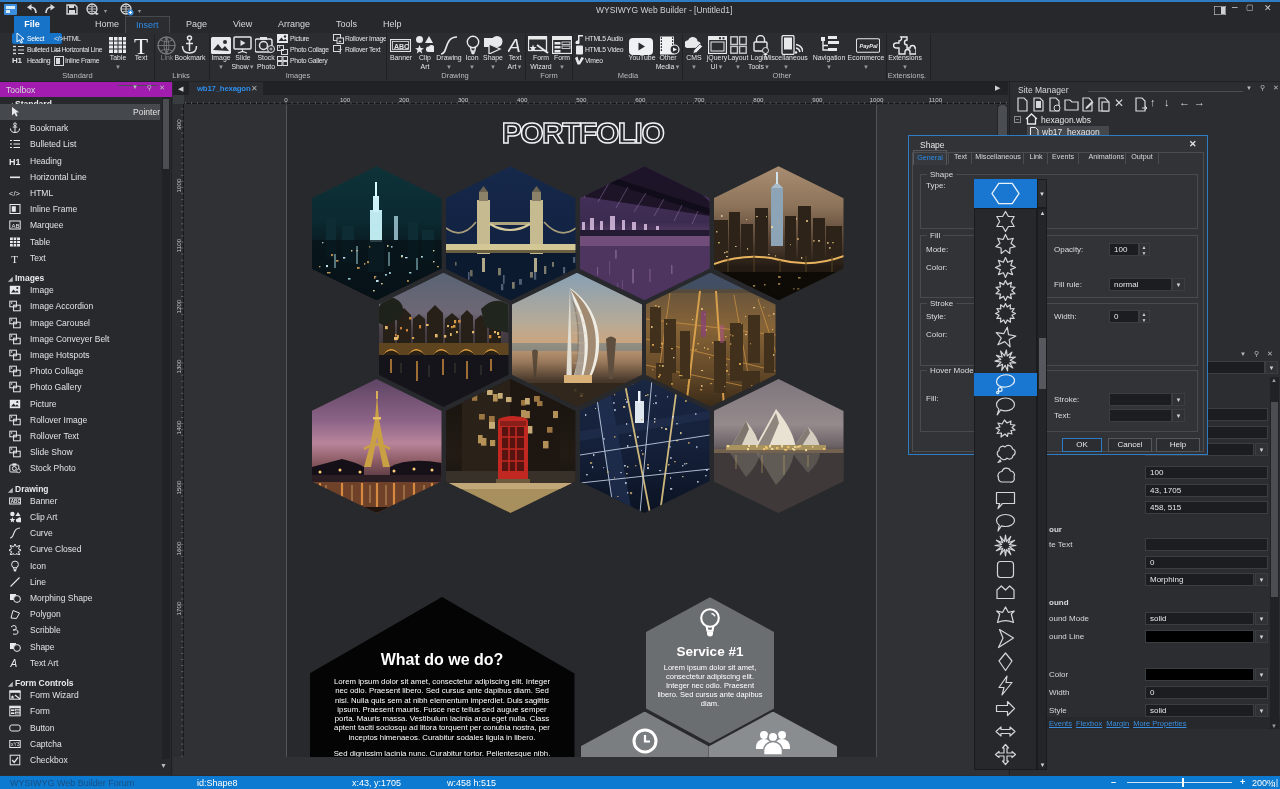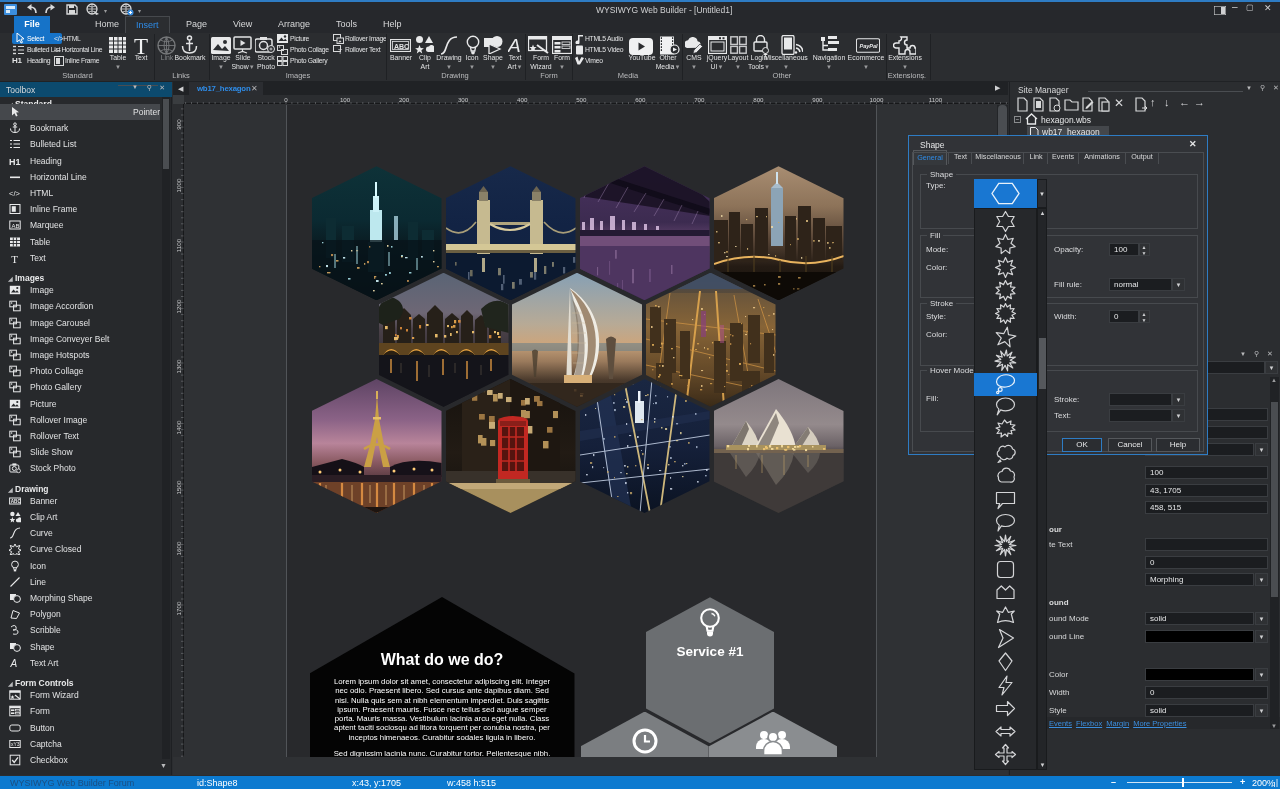--- a/index.html
+++ b/index.html
@@ -16,21 +16,21 @@
 .menu.sel{background:#2b2d30;color:#2e8ce8;border:1px solid #46494d;border-bottom:none;}
 
 #ribbon{left:0;top:33px;width:1280px;height:49px;background:#2b2d30;border-bottom:1px solid #202225;}
 .rsep{position:absolute;top:1px;width:1px;height:46px;background:#1f2124;}
 .rlab{position:absolute;top:38px;font-size:7.5px;color:#b9babc;text-align:center;}
 .rtxt{position:absolute;font-size:6.9px;color:#e2e3e4;text-align:center;line-height:8.5px;}
 .rsm{position:absolute;font-size:6.8px;letter-spacing:-0.3px;color:#e2e3e4;line-height:9px;white-space:nowrap;}
 .dn{color:#9a9b9d;font-size:6px;}
 
 #toolbox{left:0;top:82px;width:172px;height:693px;background:#27292c;border-right:1px solid #1e2023;}
-#toolbox .hdr{left:0;top:0;width:172px;height:15px;background:#0c4a6e;font-size:8.5px;color:#d8d9da;padding:3px 0 0 6px;}
+#toolbox .hdr{left:0;top:0;width:172px;height:15px;background:#a21caf;font-size:8.5px;color:#d8d9da;padding:3px 0 0 6px;}
 .tbcat{position:absolute;left:0;width:160px;height:14px;font-size:8.5px;font-weight:bold;color:#e8e9ea;padding:2px 0 0 8px;}
 .tbrow{position:absolute;left:0;width:160px;height:16px;font-size:8.5px;color:#e2e3e4;padding:3px 0 0 30px;}
 .tbrow.on{background:#45484c;text-align:right;}
 .tbico{position:absolute;left:9px;top:2px;width:12px;height:12px;}
 
 #canvas{left:173px;top:82px;width:835px;height:693px;background:#2f3134;}
 #tabbar{left:0;top:0;width:835px;height:13px;background:#202225;}
 #rulerh{left:11px;top:13px;width:824px;height:9px;background:#2b2d30;border-bottom:1px solid #17181a;}
 #rulerv{left:0px;top:13px;width:11px;height:662px;background:#2b2d30;border-right:1px solid #17181a;}
 .rule{font-size:6.2px;color:#c8c9cb;position:absolute;}
@@ -787,20 +787,21 @@
             </linearGradient>
             <linearGradient id="g111" x1="0" y1="0" x2="0" y2="1">
               <stop offset="0" stop-color="#7e767c"></stop>
               <stop offset="0.34" stop-color="#948a8c"></stop>
               <stop offset="0.5" stop-color="#6b6266"></stop>
               <stop offset="0.56" stop-color="#453f42"></stop>
               <stop offset="1" stop-color="#2c2a29"></stop>
             </linearGradient>
           </defs>
         </svg><div id="page">
+          <div class="outl" style="left:0;width:591px;top:11px;font-size:30px;text-align:center;letter-spacing:-1.5px;">PORTFOLIO</div>
           <div class="hex" style="left:24.5px;top:61.3px;width:130px;height:134px;"><svg width="130" height="134" viewBox="0 0 130 134" preserveAspectRatio="none">
               <rect width="130" height="134" fill="url(#g101)"></rect>
               <g fill="#0d2c33">
                 <rect x="14" y="52" width="10" height="40"></rect>
                 <rect x="30" y="60" width="12" height="36"></rect>
                 <rect x="96" y="56" width="10" height="38"></rect>
                 <rect x="110" y="64" width="12" height="30"></rect>
               </g>
               <rect x="58" y="44" width="12" height="34" fill="#bde8ee"></rect>
               <rect x="61" y="30" width="6" height="16" fill="#cdf2f8"></rect>
@@ -1378,20 +1379,21 @@
           <div class="hex" style="left:293.7px;top:606.6px;width:128px;height:146px;background:#7b7e81;"></div>
           <div class="hex" style="left:422px;top:606.6px;width:128px;height:146px;background:#8a8d90;"></div>
           <div class="hex" style="left:359px;top:492.3px;width:128px;height:146px;background:#6b6e71;"></div>
           <svg class="a" style="left:410px;top:502px" width="26" height="33" viewBox="0 0 26 33">
             <circle cx="13" cy="11" r="8.8" fill="none" stroke="#fff" stroke-width="2.1"></circle>
             <path d="M9.6 19 l.9 4.8 h5 l.9 -4.8" fill="none" stroke="#fff" stroke-width="2.1"></path>
             <path d="M10 24.6 h6 v1.8 a3 3 0 0 1 -6 0z" fill="#fff"></path>
             <path d="M14.5 6.5 q2.6 .4 3.4 2.8" fill="none" stroke="#fff" stroke-width="1.3"></path>
           </svg>
           <div class="a" style="left:363px;top:539px;width:120px;text-align:center;font-size:13.5px;font-weight:bold;color:#fff;">Service #1</div>
+          <div class="a" style="left:366px;top:559px;width:114px;text-align:center;font-size:7.5px;line-height:8.9px;color:#fff;">Lorem ipsum dolor sit amet,<br>consectetur adipiscing elit.<br>Integer nec odio. Praesent<br>libero. Sed cursus ante dapibus<br>diam.</div>
           <svg class="a" style="left:344px;top:622px" width="28" height="28" viewBox="0 0 28 28">
             <circle cx="14" cy="14" r="11" fill="none" stroke="#fff" stroke-width="3"></circle>
             <path d="M14 8 v6.5 h5" fill="none" stroke="#fff" stroke-width="2.2"></path>
           </svg>
           <svg class="a" style="left:467px;top:622px" width="38" height="30" viewBox="0 0 38 30">
             <g fill="#fff">
               <circle cx="10" cy="8" r="4"></circle>
               <circle cx="28" cy="8" r="4"></circle>
               <path d="M2 20 a8 8 0 0 1 16 0 v2 h-16z"></path>
               <path d="M20 20 a8 8 0 0 1 16 0 v2 h-16z"></path>
@@ -1521,21 +1523,21 @@
       <div class="tab" style="left:4px;width:34px;background:#35383c;border:1px solid #55585c;border-bottom:none;color:#2e8ce8;text-align:center;">General</div>
       <div class="a" style="left:39px;top:17px;width:1px;height:11px;background:#4a4d51;"></div>
       <div class="tab" style="left:42px;width:19px;text-align:center;">Text</div>
       <div class="a" style="left:62px;top:17px;width:1px;height:11px;background:#4a4d51;"></div>
       <div class="tab" style="left:65px;width:48px;text-align:center;">Miscellaneous</div>
       <div class="a" style="left:114px;top:17px;width:1px;height:11px;background:#4a4d51;"></div>
       <div class="tab" style="left:117px;width:20px;text-align:center;">Link</div>
       <div class="a" style="left:138px;top:17px;width:1px;height:11px;background:#4a4d51;"></div>
       <div class="tab" style="left:140px;width:28px;text-align:center;">Events</div>
       <div class="a" style="left:169px;top:17px;width:1px;height:11px;background:#4a4d51;"></div>
-      <div class="tab" style="left:171px;width:44px;text-align:center;">Animations</div>
+      <div class="tab" style="left:171px;width:44px;text-align:right;">Animations</div>
       <div class="a" style="left:216px;top:17px;width:1px;height:11px;background:#4a4d51;"></div>
       <div class="tab" style="left:218px;width:30px;text-align:center;">Output</div>
       <div class="a" style="left:249px;top:17px;width:1px;height:11px;background:#4a4d51;"></div>
       <div class="a" style="left:3px;top:16px;width:292px;height:300px;border:1px solid #4a4d51;"></div>
       <div class="grp" style="left:11px;top:38px;width:278px;height:55px;">
         <div class="glab">Shape</div>
       </div>
       <div class="dlab" style="left:17px;top:45px;">Type:</div>
       <div class="grp" style="left:11px;top:99px;width:278px;height:63px;">
         <div class="glab">Fill</div>

